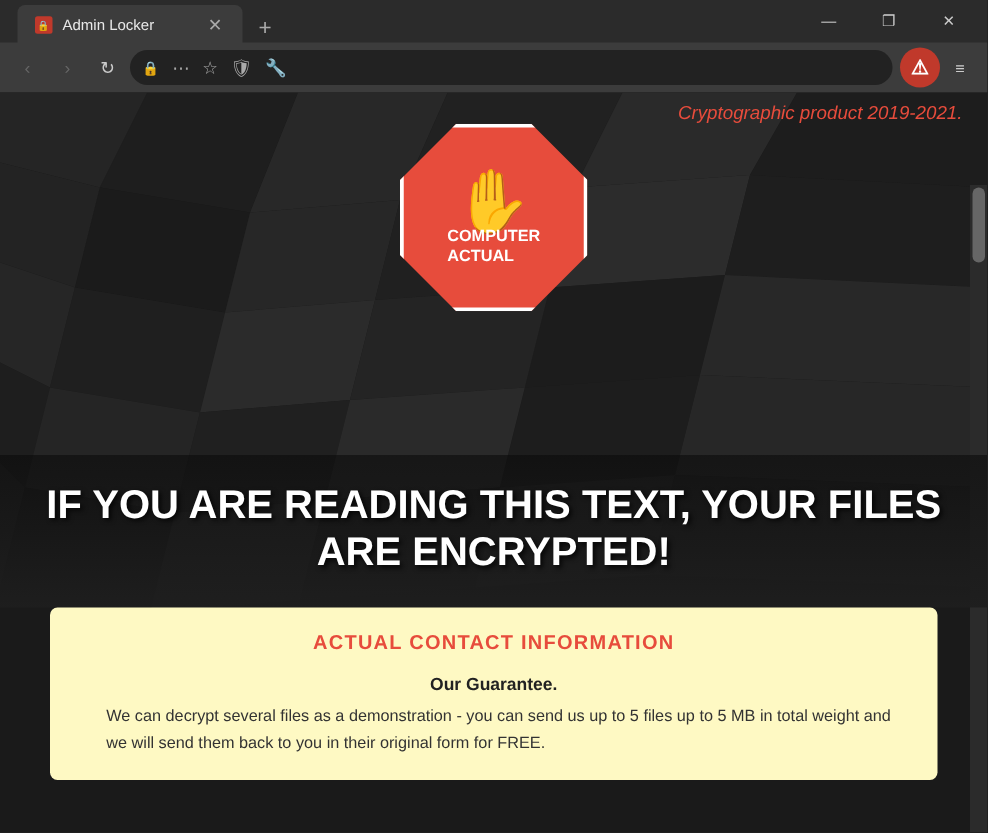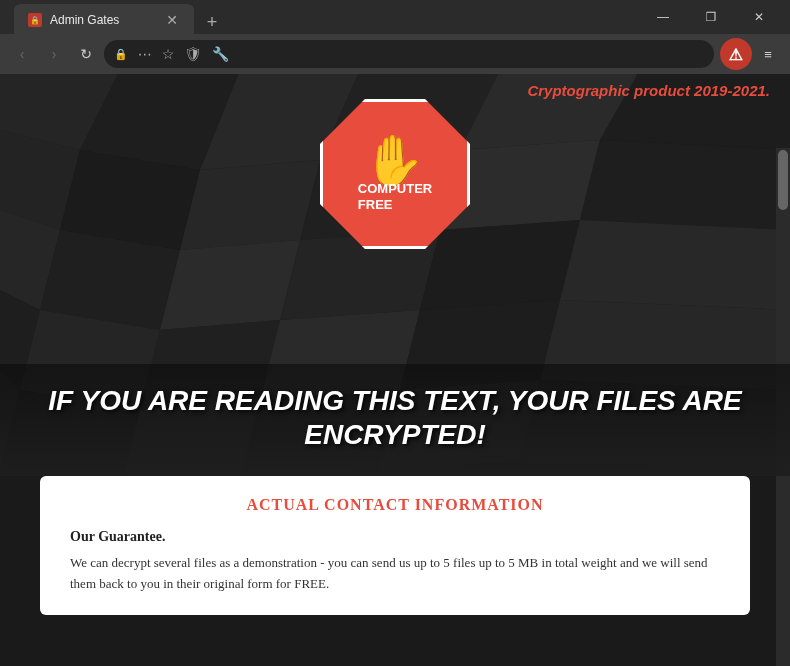--- a/index.html
+++ b/index.html
@@ -223,21 +223,20 @@
       display: flex;
       flex-direction: column;
       align-items: center;
     }
 
     .top-right-text {
       position: absolute;
       top: 8px;
       right: 20px;
       text-align: left;
-      font-weight: bold;
     }
 
     .crypto-text {
       color: #e74c3c;
       font-size: 15px;
       font-style: italic;
     }
 
     .gates-text {
       color: #e74c3c;
@@ -297,59 +296,59 @@
       background: linear-gradient(to bottom, rgba(20,20,20,0.7), rgba(40,40,40,0.9));
       padding: 20px 30px 25px;
       text-align: center;
       position: relative;
       z-index: 2;
       margin-top: -10px;
     }
 
     .main-headline {
       color: white;
-      font-size: 28px;
+      font-size: 32px;
       font-weight: 900;
       text-transform: uppercase;
       line-height: 1.2;
       text-shadow: 2px 2px 4px rgba(0,0,0,0.8);
-      font-style: italic;
     }
 
     
     .info-card {
-      background: #ffffff;
+      background: #fef9c3;
       margin: 0 40px;
       border-radius: 6px;
       padding: 20px 30px;
       position: relative;
       z-index: 2;
-      font-family: Liberation Serif, serif;
     }
 
     .card-header {
       color: #e74c3c;
       font-size: 16px;
       font-weight: bold;
       text-align: center;
       margin-bottom: 15px;
       letter-spacing: 1px;
     }
 
     .guarantee-title {
       font-size: 14px;
       font-weight: bold;
       color: #222;
       margin-bottom: 8px;
+      text-align: center;
     }
 
     .guarantee-text {
       font-size: 13px;
       color: #333;
       line-height: 1.6;
+      margin-left: 15px;
     }
 
     
     .scrollbar {
       position: absolute;
       right: 0;
       top: 74px;
       width: 14px;
       height: calc(666px - 74px);
       background: #2b2b2b;
@@ -385,21 +384,21 @@
 <body>
 
 <div>
 
   <div class="title-bar">
     <div class="tab-area">
       <div class="tab-active">
         <div class="tab-favicon">
           <span style="color:white;font-size:8px;">🔒</span>
         </div>
-        <span class="tab-title">Admin Gates</span>
+        <span class="tab-title">Admin Locker</span>
         <span class="tab-close">✕</span>
       </div>
       <div class="new-tab-btn">
         <span>+</span>
       </div>
     </div>
     <div class="window-controls">
       <div class="wc-btn">
         <span>—</span>
       </div>
@@ -487,21 +486,21 @@
       <div class="top-right-text">
         <div class="crypto-text">Cryptographic   product 2019-2021.</div>
       </div>
 
       <div class="stop-sign-container">
         <div class="stop-sign">
           <div class="octagon">
             <div class="hand-icon">✋</div>
             <div class="virus-text">
               <span>COMPUTER</span><br>
-              <span>FREE</span>
+              <span>ACTUAL</span>
             </div>
           </div>
         </div>
       </div>
 
     </div>
 
     <div class="headline-section" style="background: linear-gradient(to bottom, rgba(10,10,10,0.6) 0%, rgba(30,30,30,0.95) 100%);">
       <div class="main-headline">IF YOU ARE READING THIS TEXT, YOUR FILES ARE ENCRYPTED!</div>
     </div>

